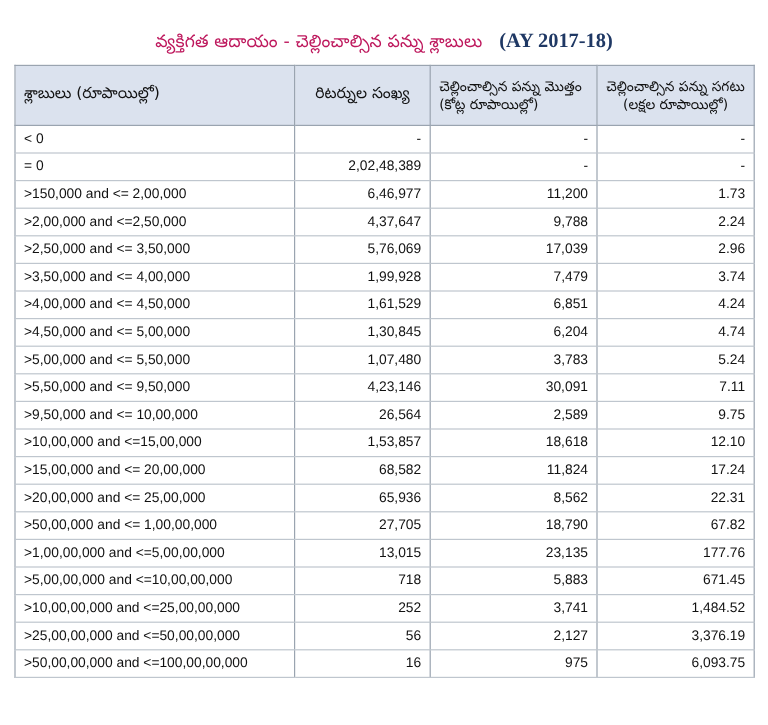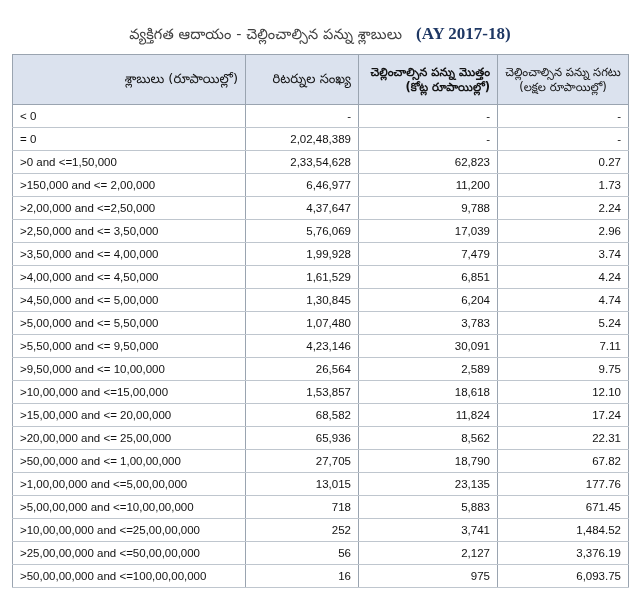--- a/index.html
+++ b/index.html
@@ -25,21 +25,21 @@
   .title-bar {
     display: flex;
     align-items: baseline;
     justify-content: center;
     gap: 14px;
     padding-top: 24px;
     padding-bottom: 8px;
   }
   .title-te {
     font-size: 14.5px;
-    color: #404040;
+    color: #be185d;
     font-family: "DejaVu Sans", "Liberation Sans", sans-serif;
     letter-spacing: 0.1px;
     white-space: nowrap;
   }
   .title-ay {
     font-size: 17px;
     font-weight: bold;
     color: #1F3864;
     white-space: nowrap;
     font-family: Liberation Serif, serif;
@@ -65,23 +65,23 @@
     border: 1px solid #9aa4b0;
     height: 43px;
     padding: 3px 7px;
     font-weight: normal;
     font-size: 11.5px;
     color: #111111;
     font-family: "DejaVu Sans", "Liberation Sans", sans-serif;
     vertical-align: middle;
     line-height: 1.25;
   }
-  th.h-slab  { text-align: right; font-size: 13px; }
-  th.h-count { text-align: right; font-size: 13px; }
-  th.h-total { text-align: right; font-weight: bold; }
+  th.h-slab  { text-align: left; font-size: 13px; }
+  th.h-count { text-align: center; font-size: 13px; }
+  th.h-total { text-align: left; }
   th.h-avg   { text-align: center; }
 
   tbody td {
     border: 1px solid #bfc6ce;
     border-left-color: #9aa4b0;
     border-right-color: #9aa4b0;
     height: 20px;
     padding: 1px 7px;
     font-size: 11.5px;
     color: #111111;
@@ -130,26 +130,20 @@
             <td class="num">-</td>
             <td class="num">-</td>
           </tr>
           <tr>
             <td class="label">= 0</td>
             <td class="num">2,02,48,389</td>
             <td class="num">-</td>
             <td class="num">-</td>
           </tr>
           <tr>
-            <td class="label">&gt;0 and &lt;=1,50,000</td>
-            <td class="num">2,33,54,628</td>
-            <td class="num">62,823</td>
-            <td class="num">0.27</td>
-          </tr>
-          <tr>
             <td class="label">&gt;150,000 and &lt;= 2,00,000</td>
             <td class="num">6,46,977</td>
             <td class="num">11,200</td>
             <td class="num">1.73</td>
           </tr>
           <tr>
             <td class="label">&gt;2,00,000 and &lt;=2,50,000</td>
             <td class="num">4,37,647</td>
             <td class="num">9,788</td>
             <td class="num">2.24</td>

